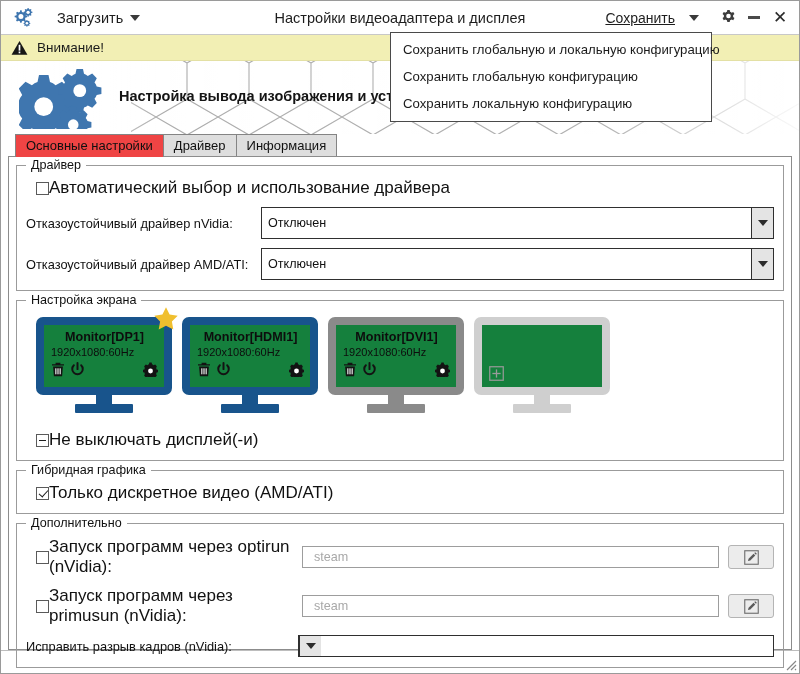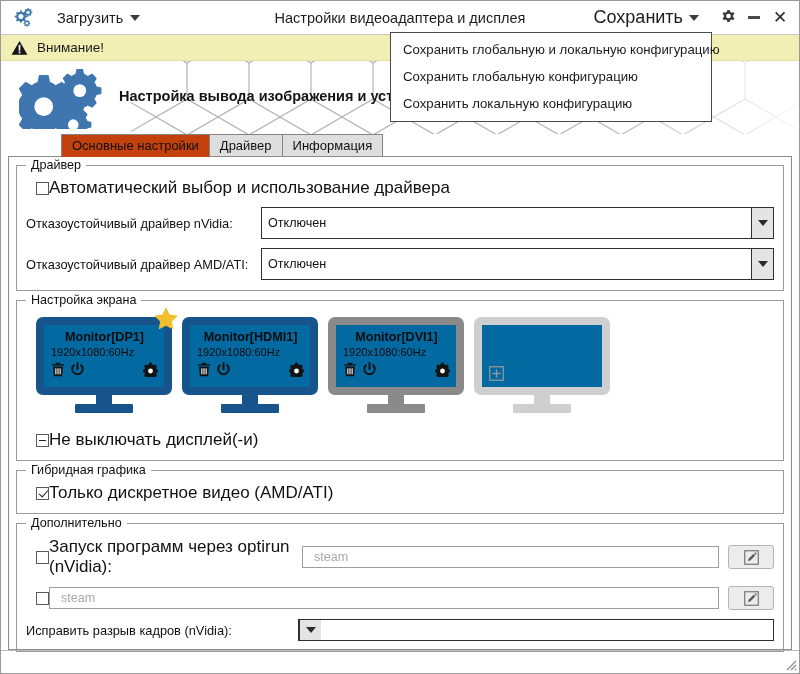--- a/index.html
+++ b/index.html
@@ -60,25 +60,26 @@
     margin-left: auto;
     display: flex;
     align-items: center;
     gap: 0px;
     padding-right: 6px;
     z-index: 3;
   }
   .tb-save {
     display: flex;
     align-items: center;
-    gap: 6px;
-    font-size: 18px;
+    gap: 14px;
+    font-size: 14px;
     color: #1d1d1d;
     margin-right: 16px;
     cursor: default;
+    text-decoration: underline;
   }
   .caret {
     width: 0; height: 0;
     border-left: 5px solid transparent;
     border-right: 5px solid transparent;
     border-top: 6px solid #3a3a3a;
     display: inline-block;
   }
   .tb-btn {
     width: 26px; height: 26px;
@@ -178,24 +179,23 @@
     border: 1px solid #848484;
     border-bottom: none;
     background: #dedede;
     margin-right: -1px;
     cursor: default;
     line-height: 15px;
     position: relative;
     z-index: 1;
   }
   .tab.active {
-    background: #c2410c;
+    background: #ef4444;
     z-index: 3;
     border-color: #848484;
-    margin-left: 46px;
   }
 
   
   .panel {
     position: relative;
     margin: 0 7px;
     border: 1px solid #8c8c8c;
     background: #ffffff;
     height: 494px;
     box-sizing: border-box;
@@ -332,21 +332,21 @@
   .mon {
     position: relative;
     width: 136px;
     cursor: default;
   }
   .mon-screen {
     position: relative;
     height: 78px;
     border: 8px solid #18548c;
     border-radius: 7px;
-    background: #0369a1;
+    background: #15803d;
     box-sizing: border-box;
     padding: 5px 6px 5px 7px;
   }
   .mon.gray .mon-screen { border-color: #8a8a8a; }
   .mon.empty .mon-screen { border-color: #cfcfcf; }
   .mon-name {
     font-size: 12.6px;
     font-weight: bold;
     color: #0d0d0d;
     text-align: center;
@@ -678,20 +678,21 @@
           <svg width="15" height="15" viewBox="0 0 16 16">
             <rect x="0.8" y="0.8" width="14.4" height="14.4" fill="none" stroke="#6e6e6e" stroke-width="1.2"></rect>
             <path d="M4.2 11.6 L4.9 9.3 L10.2 4.0 L12.0 5.8 L6.7 11.1 Z" fill="#5a5a5a"></path>
             <path d="M10.9 3.3 L11.9 2.3 L13.7 4.1 L12.7 5.1 Z" fill="#5a5a5a"></path>
           </svg>
         </div>
       </div>
 
       <div class="row">
         <span class="cb" style="margin-left:10px;"></span>
+        <span class="cb-label" style="width:253px;">Запуск программ через primusun (nVidia):</span>
         <div class="tinput" style="flex:1 1 auto;margin-right:9px;">steam</div>
         <div class="editbtn">
           <svg width="15" height="15" viewBox="0 0 16 16">
             <rect x="0.8" y="0.8" width="14.4" height="14.4" fill="none" stroke="#6e6e6e" stroke-width="1.2"></rect>
             <path d="M4.2 11.6 L4.9 9.3 L10.2 4.0 L12.0 5.8 L6.7 11.1 Z" fill="#5a5a5a"></path>
             <path d="M10.9 3.3 L11.9 2.3 L13.7 4.1 L12.7 5.1 Z" fill="#5a5a5a"></path>
           </svg>
         </div>
       </div>
 

